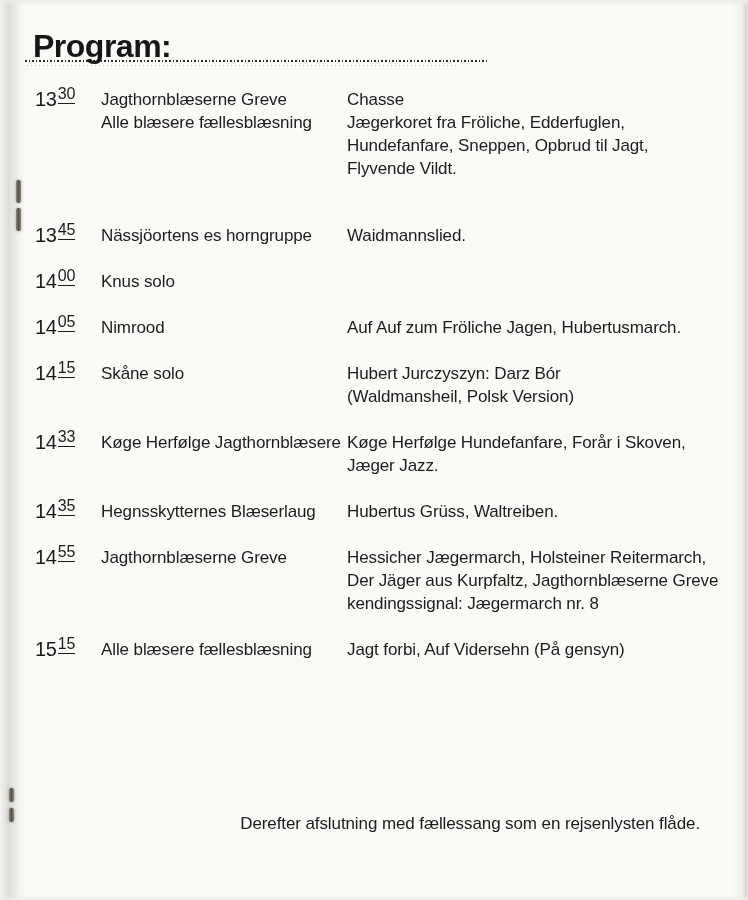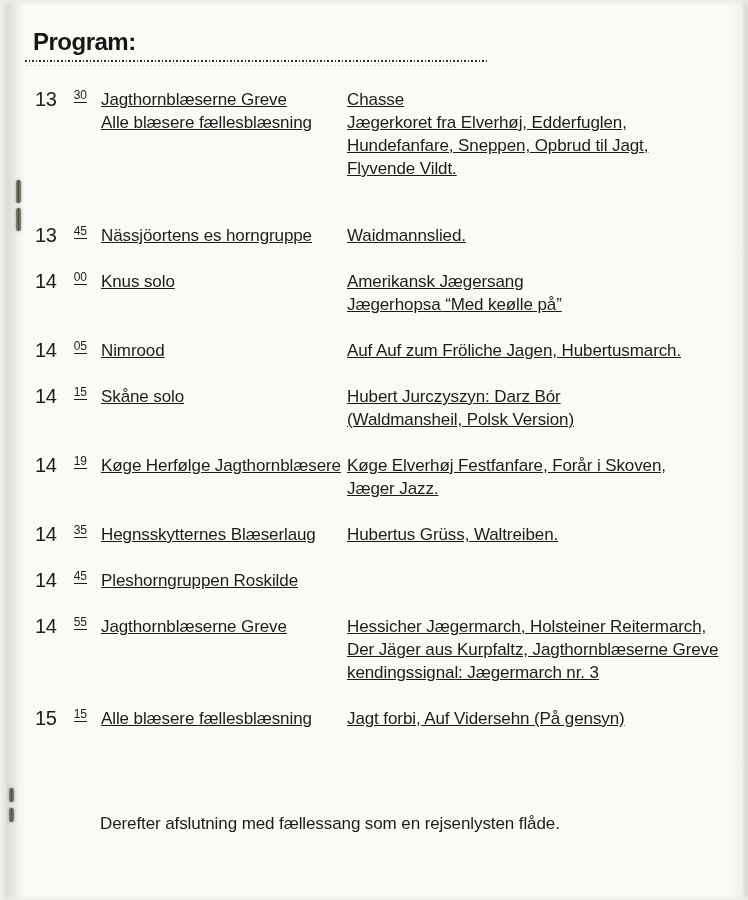--- a/index.html
+++ b/index.html
@@ -54,43 +54,43 @@
     position:absolute;left:0;top:32px;width:462px;height:3px;
     background-image:repeating-linear-gradient(to right,#2c2c2a 0,#2c2c2a 1.6px,transparent 1.6px,transparent 3.6px);
     background-size:100% 2px;background-repeat:no-repeat;
   }
   .title-rule-faint{
     position:absolute;left:2px;top:37px;width:430px;height:1px;
     background-image:repeating-linear-gradient(to right,#c8c6c0 0,#c8c6c0 1.4px,transparent 1.4px,transparent 4px);
   }
   h1.title{
     position:absolute;left:8px;top:0;
-    font-size:24px;font-weight:bold;letter-spacing:-0.5px;
+    font-size:32px;font-weight:bold;letter-spacing:-0.5px;
     color:#161615;
   }
 
   
   .entries{position:absolute;left:35px;top:88px;width:692px;}
   .entry{
     display:grid;
     grid-template-columns:66px 246px 1fr;
     margin-bottom:23px;
   }
   .entry:nth-child(1){margin-bottom:44px;}
   .entry,.footer-note{font-size:17px;line-height:23px;letter-spacing:-0.1px;}
   .time{font-size:20px;letter-spacing:-0.3px;white-space:nowrap;}
   .time .sup{
-    display:inline-block;font-size:12px;line-height:1;
+    display:inline-block;font-size:16px;line-height:1;
     transform:translateY(-7px);
     border-bottom:1.6px solid var(--ink);
-    padding-bottom:1px;margin-left:17px;letter-spacing:0;
-  }
-  .performer div,.repertoire div{white-space:nowrap;text-decoration:underline;}
-
-  .footer-note{position:absolute;left:100px;top:812px;width:600px;}
+    padding-bottom:1px;margin-left:1px;letter-spacing:0;
+  }
+  .performer div,.repertoire div{white-space:nowrap;}
+
+  .footer-note{position:absolute;left:100px;top:812px;width:600px;text-align:right;}
 </style>
 </head>
 <body>
 
 <div class="scan">
   <div class="left-edge"></div>
   <div class="right-edge"></div>
   <div class="top-edge"></div>
   <div class="bottom-edge"></div>
 
@@ -111,43 +111,39 @@
 
   <div class="entries" id="entries">
       <div class="entry">
         <div class="time"><span>13</span><span class="sup">30</span></div>
         <div class="performer">
           <div>Jagthornblæserne Greve</div>
           <div>Alle blæsere fællesblæsning</div>
         </div>
         <div class="repertoire">
           <div>Chasse</div>
-          <div>Jægerkoret fra Elverhøj, Edderfuglen,</div>
+          <div>Jægerkoret fra Fröliche, Edderfuglen,</div>
           <div>Hundefanfare, Sneppen, Opbrud til Jagt,</div>
           <div>Flyvende Vildt.</div>
         </div>
       </div>
       <div class="entry">
         <div class="time"><span>13</span><span class="sup">45</span></div>
         <div class="performer">
           <div>Nässjöortens es horngruppe</div>
         </div>
         <div class="repertoire">
           <div>Waidmannslied.</div>
         </div>
       </div>
       <div class="entry">
         <div class="time"><span>14</span><span class="sup">00</span></div>
         <div class="performer">
           <div>Knus solo</div>
         </div>
-        <div class="repertoire">
-          <div>Amerikansk Jægersang</div>
-          <div>Jægerhopsa “Med keølle på”</div>
-        </div>
       </div>
       <div class="entry">
         <div class="time"><span>14</span><span class="sup">05</span></div>
         <div class="performer">
           <div>Nimrood</div>
         </div>
         <div class="repertoire">
           <div>Auf Auf zum Fröliche Jagen, Hubertusmarch.</div>
         </div>
       </div>
@@ -155,54 +151,47 @@
         <div class="time"><span>14</span><span class="sup">15</span></div>
         <div class="performer">
           <div>Skåne solo</div>
         </div>
         <div class="repertoire">
           <div>Hubert Jurczyszyn: Darz Bór</div>
           <div>(Waldmansheil, Polsk Version)</div>
         </div>
       </div>
       <div class="entry">
-        <div class="time"><span>14</span><span class="sup">19</span></div>
+        <div class="time"><span>14</span><span class="sup">33</span></div>
         <div class="performer">
           <div>Køge Herfølge Jagthornblæsere</div>
         </div>
         <div class="repertoire">
-          <div>Køge Elverhøj Festfanfare, Forår i Skoven,</div>
+          <div>Køge Herfølge Hundefanfare, Forår i Skoven,</div>
           <div>Jæger Jazz.</div>
         </div>
       </div>
       <div class="entry">
         <div class="time"><span>14</span><span class="sup">35</span></div>
         <div class="performer">
           <div>Hegnsskytternes Blæserlaug</div>
         </div>
         <div class="repertoire">
           <div>Hubertus Grüss, Waltreiben.</div>
         </div>
-      </div>
-      <div class="entry">
-        <div class="time"><span>14</span><span class="sup">45</span></div>
-        <div class="performer">
-          <div>Pleshorngruppen Roskilde</div>
-        </div>
-        <div class="repertoire"></div>
       </div>
       <div class="entry">
         <div class="time"><span>14</span><span class="sup">55</span></div>
         <div class="performer">
           <div>Jagthornblæserne Greve</div>
         </div>
         <div class="repertoire">
           <div>Hessicher Jægermarch, Holsteiner Reitermarch,</div>
           <div>Der Jäger aus Kurpfaltz, Jagthornblæserne Greve</div>
-          <div>kendingssignal: Jægermarch nr. 3</div>
+          <div>kendingssignal: Jægermarch nr. 8</div>
         </div>
       </div>
       <div class="entry">
         <div class="time"><span>15</span><span class="sup">15</span></div>
         <div class="performer">
           <div>Alle blæsere fællesblæsning</div>
         </div>
         <div class="repertoire">
           <div>Jagt forbi, Auf Vidersehn (På gensyn)</div>
         </div>

